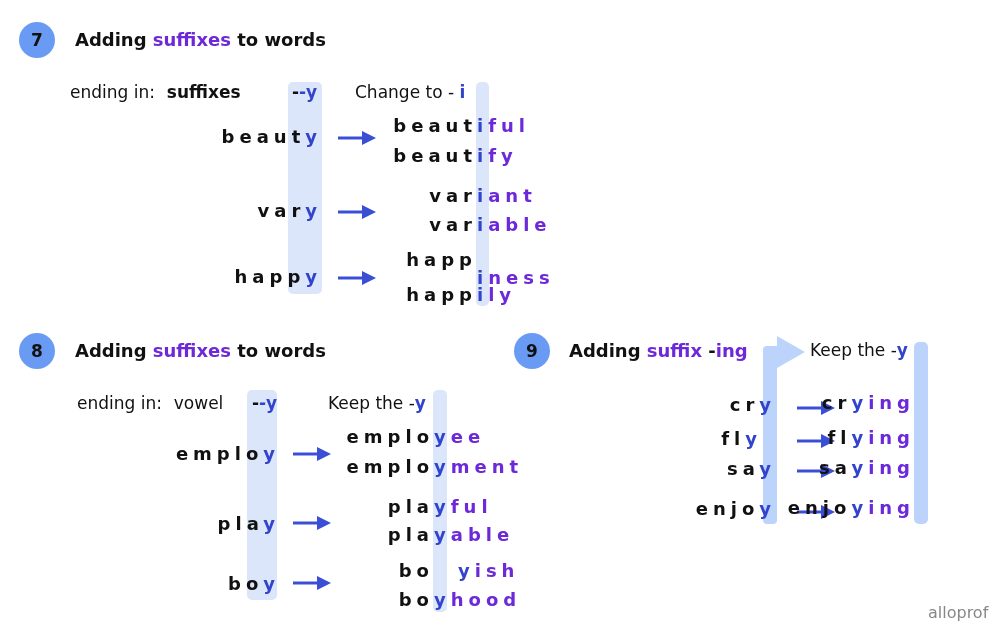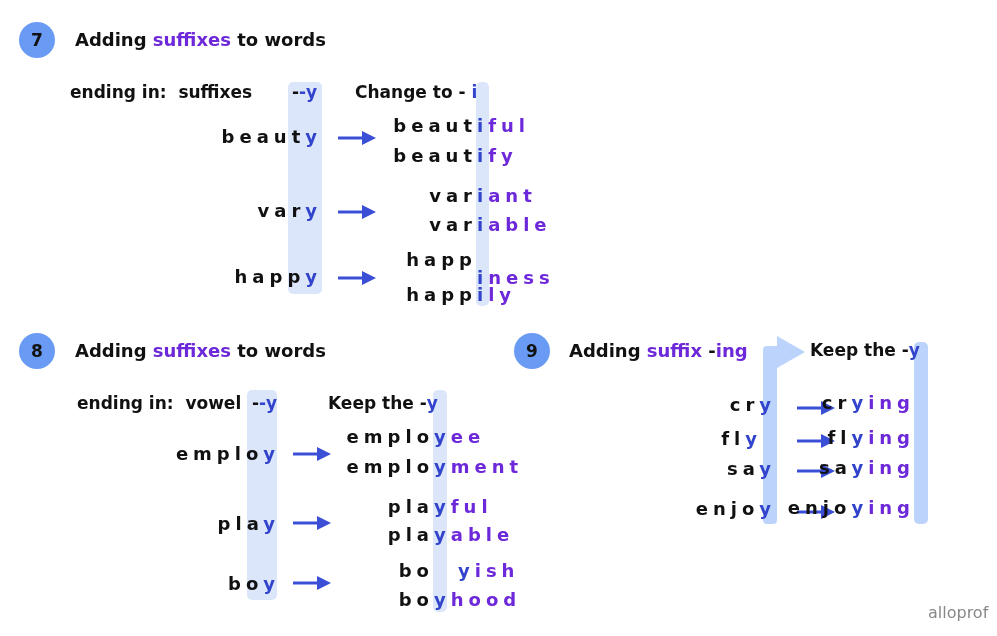--- a/index.html
+++ b/index.html
@@ -6,21 +6,21 @@
   body { width:997px; height:636px; position:relative; overflow:hidden;
          font-family:"DejaVu Sans", sans-serif; color:#111; }
   .abs { position:absolute; }
   .circle { width:36px; height:36px; border-radius:50%; background:#6a9bf4;
             color:#111; font-weight:bold; font-size:17px; display:flex;
             align-items:center; justify-content:center; }
   .heading { font-size:18px; font-weight:bold; white-space:nowrap; }
   .purple { color:#6d28d9; }
   .blue { color:#3344cc; }
   .label { font-size:17px; font-weight:bold; white-space:nowrap; }
-  .label .normal { font-weight:700; }
+  .label .normal { font-weight:400; }
   .word { font-size:18px; font-weight:bold; letter-spacing:5px; white-space:nowrap; }
   .hl { background:#dbe6fb; border-radius:5px; }
   .hl2 { background:#bcd4fb; border-radius:5px; }
   .arrow { width:38px; height:14px; }
   .logo { font-size:16px; color:#888; font-weight:normal; }
 </style>
 </head>
 <body>
 
 <div class="abs circle" style="left:19px;top:22px;">

